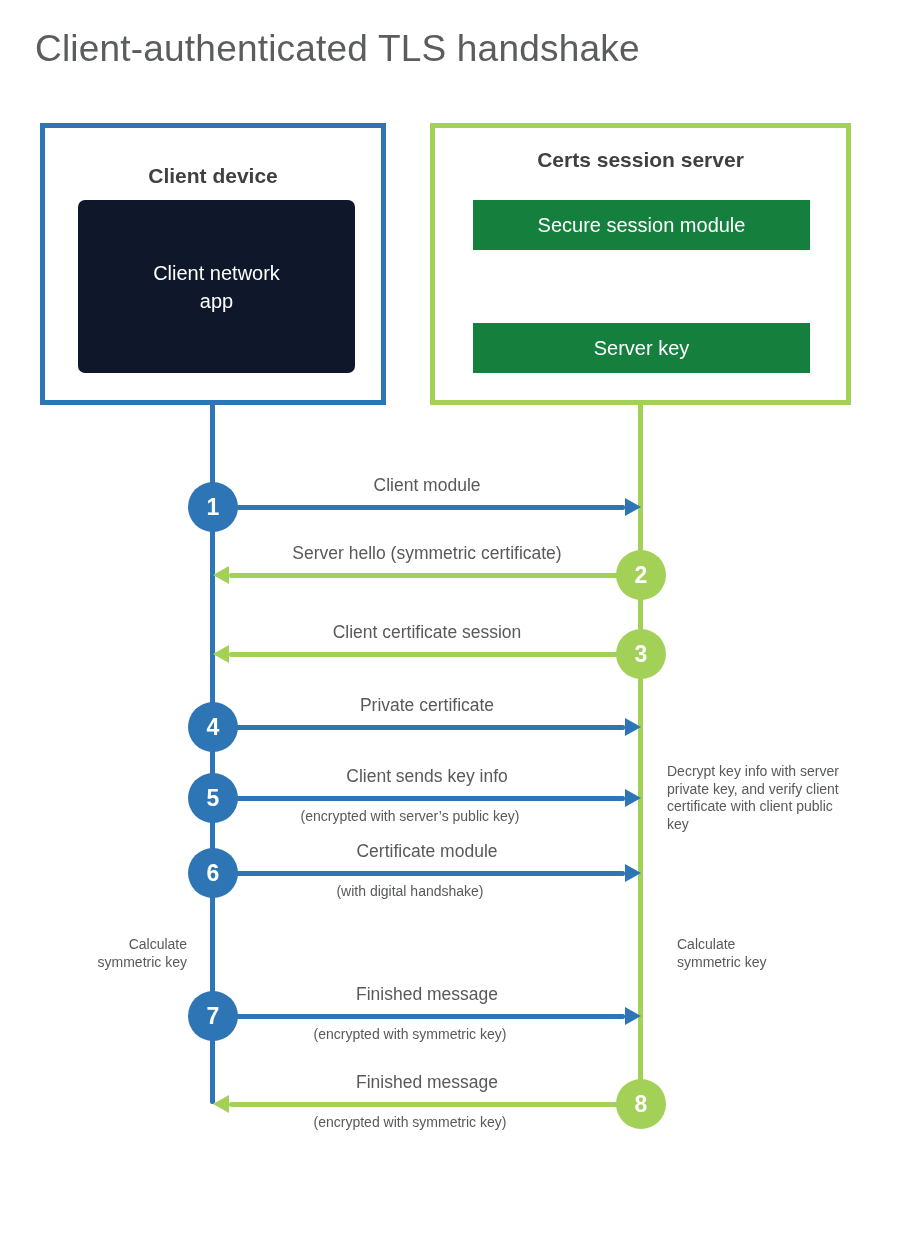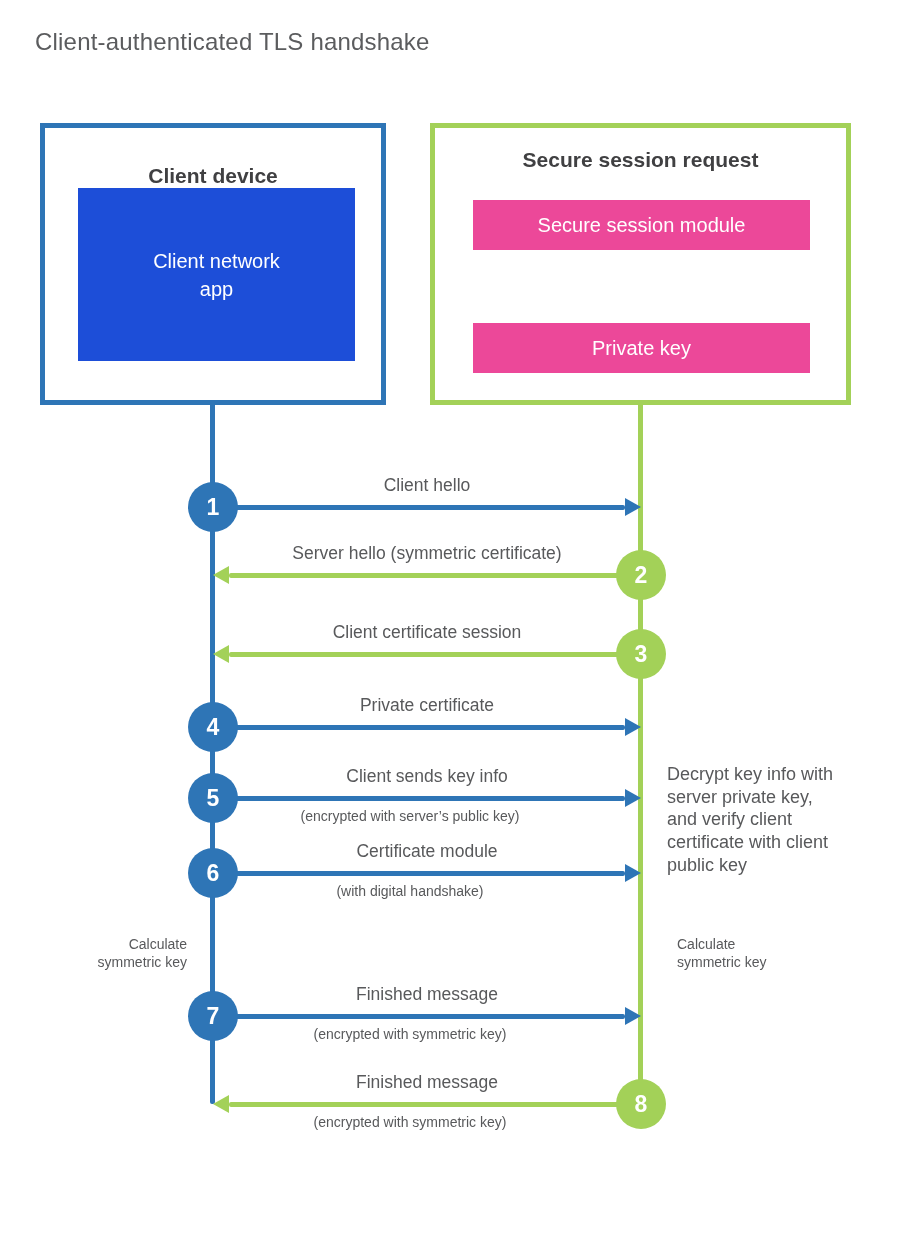--- a/index.html
+++ b/index.html
@@ -1,35 +1,35 @@
 <!DOCTYPE html>
 <html><head>
 <meta charset="utf-8">
 <style>
   html,body{margin:0;padding:0;background:#ffffff;}
   body{font-family:"Liberation Sans", sans-serif;}
   #page{position:relative;width:900px;height:1256px;background:#ffffff;overflow:hidden;}
 
   
-  .page-title{position:absolute;left:35px;top:28px;font-size:24px;font-weight:400;
+  .page-title{position:absolute;left:35px;top:28px;font-size:37px;font-weight:400;
     color:#5b5c5e;letter-spacing:0.2px;}
 
   
   .entity-box{position:absolute;top:123px;height:282px;background:#ffffff;box-sizing:border-box;}
   .client-box{left:40px;width:346px;border:5px solid #2e75b6;}
   .server-box{left:430px;width:421px;border:5px solid #a3d158;}
   .entity-title{position:absolute;top:148px;font-size:21px;font-weight:700;color:#404042;text-align:center;}
   .client-title{left:40px;width:346px;margin-top:16px;}
   .server-title{left:430px;width:421px;}
 
-  .app-box{position:absolute;left:78px;top:188px;width:277px;height:173px;background:#1d4ed8;
+  .app-box{position:absolute;left:78px;top:200px;width:277px;height:173px;background:#0f172a;
     display:flex;align-items:center;justify-content:center;text-align:center;
-    color:#ffffff;font-size:20px;line-height:1.4;white-space:pre-line;}
+    color:#ffffff;font-size:20px;line-height:1.4;white-space:pre-line;border-radius:7px;}
 
-  .server-bar{position:absolute;left:473px;width:337px;height:50px;background:#ec4899;
+  .server-bar{position:absolute;left:473px;width:337px;height:50px;background:#15803d;
     display:flex;align-items:center;justify-content:center;
     color:#ffffff;font-size:20px;}
 
   
   .vline{position:absolute;width:5px;top:403px;height:701px;border-radius:2px;}
   .vline.blue{left:210px;background:#2e75b6;}
   .vline.green{left:638px;background:#a3d158;}
 
   
   .arrow{position:absolute;height:5px;border-radius:2px;}
@@ -47,50 +47,50 @@
   .circle.green{background:#a3d158;}
 
   
   .msg-label{position:absolute;left:213px;width:428px;text-align:center;
     font-size:17.5px;color:#58595b;}
   .msg-sub{position:absolute;left:196px;width:428px;text-align:center;
     font-size:14px;color:#58595b;}
 
   
   .side-note{position:absolute;left:667px;top:763px;width:172px;
-    font-size:18px;line-height:1.26;color:#58595b;}
+    font-size:14px;line-height:1.26;color:#58595b;}
   .calc-note{position:absolute;font-size:14px;line-height:1.26;color:#58595b;white-space:pre-line;}
   .calc-left{left:40px;top:936px;width:147px;text-align:right;}
   .calc-right{left:677px;top:936px;width:147px;text-align:left;}
 </style>
 </head>
 <body>
 
 <div id="page">
 
   <div class="page-title">Client-authenticated TLS handshake</div>
 
   <div class="entity-box client-box"></div>
   <div class="entity-title client-title">Client device</div>
   <div class="app-box">Client network
 app</div>
 
   <div class="entity-box server-box"></div>
-  <div class="entity-title server-title">Secure session request</div>
+  <div class="entity-title server-title">Certs session server</div>
   <div class="server-bar" style="top:200px">Secure session module</div>
-  <div class="server-bar" style="top:323px">Private key</div>
+  <div class="server-bar" style="top:323px">Server key</div>
 
   <div class="vline blue"></div>
   <div class="vline green"></div>
 
   <div>
     <div class="arrow blue" style="left:213px;top:505px;width:412px"></div>
     <div class="head right" style="left:625px;top:498px"></div>
     <div class="circle blue" style="left:188px;top:482px">1</div>
-    <div class="msg-label" style="top:475px">Client hello</div>
+    <div class="msg-label" style="top:475px">Client module</div>
   </div>
 
   <div>
     <div class="arrow green" style="left:229px;top:573px;width:412px"></div>
     <div class="head left" style="left:213px;top:566px"></div>
     <div class="circle green" style="left:616px;top:550px">2</div>
     <div class="msg-label" style="top:543px">Server hello (symmetric certificate)</div>
   </div>
 
   <div>

